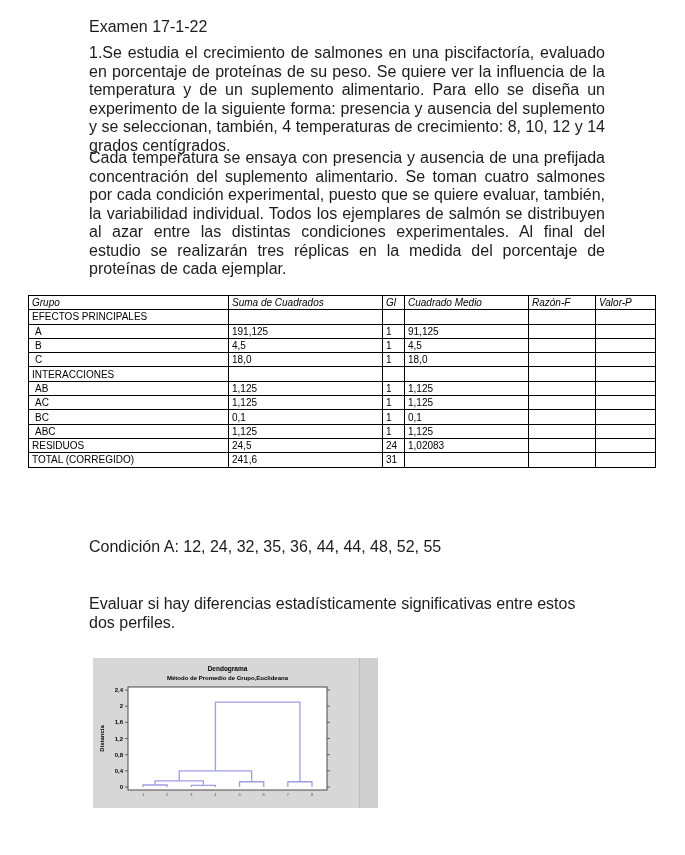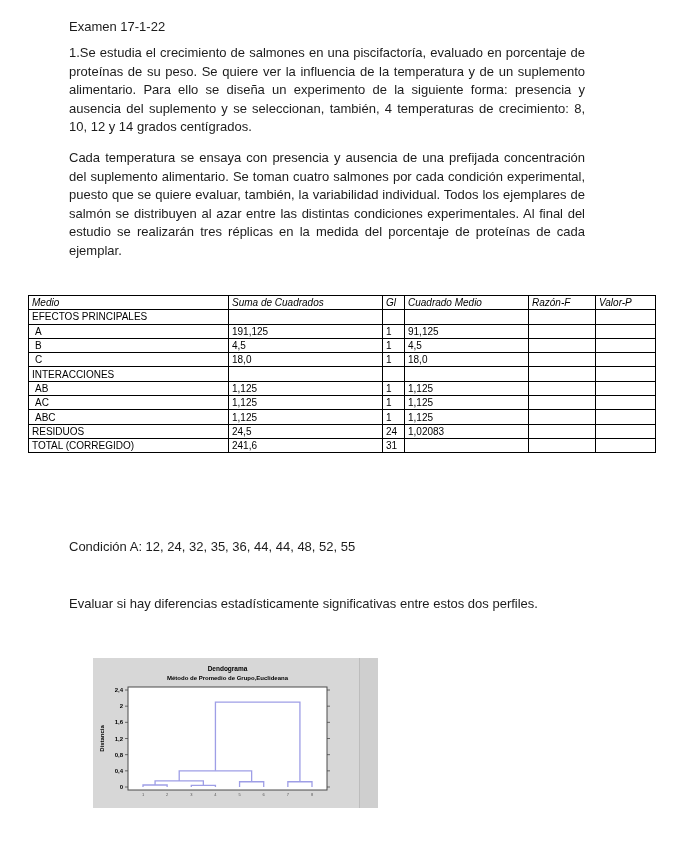--- a/index.html
+++ b/index.html
@@ -1,18 +1,18 @@
 <!DOCTYPE html>
 <html><head>
 <meta charset="utf-8">
 <style>
   html,body{margin:0;padding:0;background:#ffffff;}
   .page{position:relative;width:685px;height:855px;background:#ffffff;overflow:hidden;
         font-family:"Liberation Sans",sans-serif;color:#1c1c1c;}
-  .txt{position:absolute;left:69px;width:516px;font-size:13px;line-height:18.5px;}
+  .txt{position:absolute;left:89px;width:516px;font-size:16px;line-height:18.5px;}
   .just{text-align:justify;}
   .tbl-wrap{position:absolute;left:28px;top:295px;width:627px;}
   table.anova{border-collapse:collapse;table-layout:fixed;width:627px;
               font-size:10px;line-height:11px;color:#000;}
   table.anova td,table.anova th{border:1px solid #000;padding:1px 3px;height:11.3px;
               overflow:hidden;white-space:nowrap;text-align:left;font-weight:normal;vertical-align:middle;}
   table.anova th{font-style:italic;}
   table.anova td.ind{padding-left:6px;}
   .figure{position:absolute;left:93px;top:658px;width:285px;height:150px;background:#d7d7d7;}
   .figure svg{position:absolute;left:0;top:0;font-family:"Liberation Sans",sans-serif;}
@@ -35,21 +35,21 @@
       <colgroup>
         <col style="width:200px">
           <col style="width:154px">
           <col style="width:22px">
         <col style="width:124px">
           <col style="width:67px">
           <col style="width:60px">
       </colgroup>
       <thead>
           <tr id="anova-head">
-            <th>Medio</th>
+            <th>Grupo</th>
             <th>Suma de Cuadrados</th>
             <th>Gl</th>
             <th>Cuadrado Medio</th>
             <th>Razón-F</th>
             <th>Valor-P</th>
           </tr>
         </thead>
       <tbody id="anova-body">
           <tr>
             <td>EFECTOS PRINCIPALES</td>
@@ -97,20 +97,28 @@
             <td>1</td>
             <td>1,125</td>
             <td></td>
             <td></td>
           </tr>
           <tr>
             <td class="ind">AC</td>
             <td>1,125</td>
             <td>1</td>
             <td>1,125</td>
+            <td></td>
+            <td></td>
+          </tr>
+          <tr>
+            <td class="ind">BC</td>
+            <td>0,1</td>
+            <td>1</td>
+            <td>0,1</td>
             <td></td>
             <td></td>
           </tr>
           <tr>
             <td class="ind">ABC</td>
             <td>1,125</td>
             <td>1</td>
             <td>1,125</td>
             <td></td>
             <td></td>

